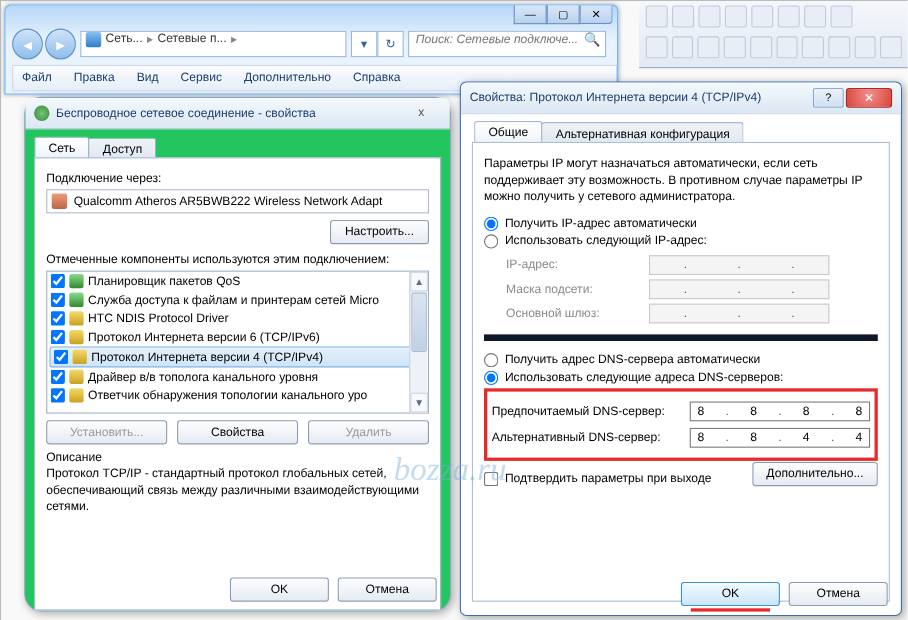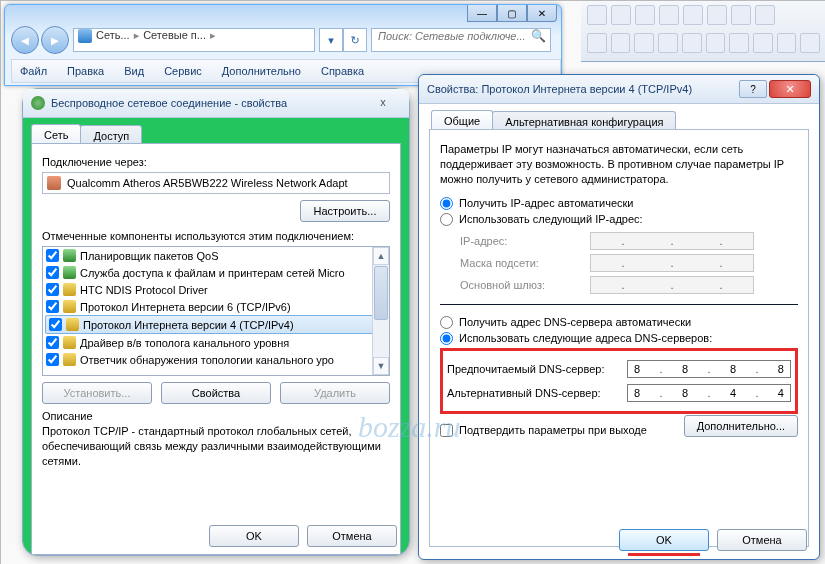--- a/index.html
+++ b/index.html
@@ -63,21 +63,21 @@
 .dlg2-body{margin:0 10px 10px 10px;border:1px solid #acbdd4;padding:10px;position:relative;top:-1px;background:#fff;height:396px;font-size:11px}
 .intro{margin:2px 0 10px 0;line-height:1.35}
 .radio-row{display:flex;align-items:center;gap:6px;margin:3px 0}
 .radio-row input{margin:0}
 .grid-ip{margin:4px 0 8px 20px}
 .grid-ip .r{display:flex;align-items:center;height:22px}
 .grid-ip .r .l{width:130px;color:#8a8a8a}
 .ipfield{display:flex;gap:4px;border:1px solid #c8c8c8;background:#f4f4f4;padding:2px 6px;width:150px;justify-content:space-between;color:#aaa}
 .ipfield.active{background:#fff;border:1px solid #7a7a7a;color:#000}
 .ipfield span.dot{color:#555}
-.dns-group{border-top:1px solid #0f172a;margin-top:6px;padding-top:8px}
+.dns-group{border-top:6px solid #0f172a;margin-top:6px;padding-top:8px}
 .dns-inputs{margin:0 0;border:3px solid #e52b2b;padding:6px 4px}
 .dns-inputs .r{display:flex;align-items:center;height:24px}
 .dns-inputs .r .l{width:180px}
 .ck-row{display:flex;align-items:flex-start;gap:6px;margin-top:10px}
 .ck-row input{margin:0}
 .adv-btn{float:right;margin-top:-22px}
 .dlg2 .bottom-btns .btn-std.ok{background:linear-gradient(#f4fbff,#cae6fb);border-color:#3f8ecf}
 .ok-underline{height:3px;background:#e52b2b;width:72px;margin:-4px auto 0;position:relative;top:6px}
 .watermark{position:absolute;left:358px;top:410px;font:italic 30px Georgia,serif;color:rgba(120,175,215,.45);pointer-events:none}
 .addr-bar .netico{width:14px;height:14px;margin-right:4px;background:linear-gradient(#88c0f0,#2d7dcb);border-radius:2px}

